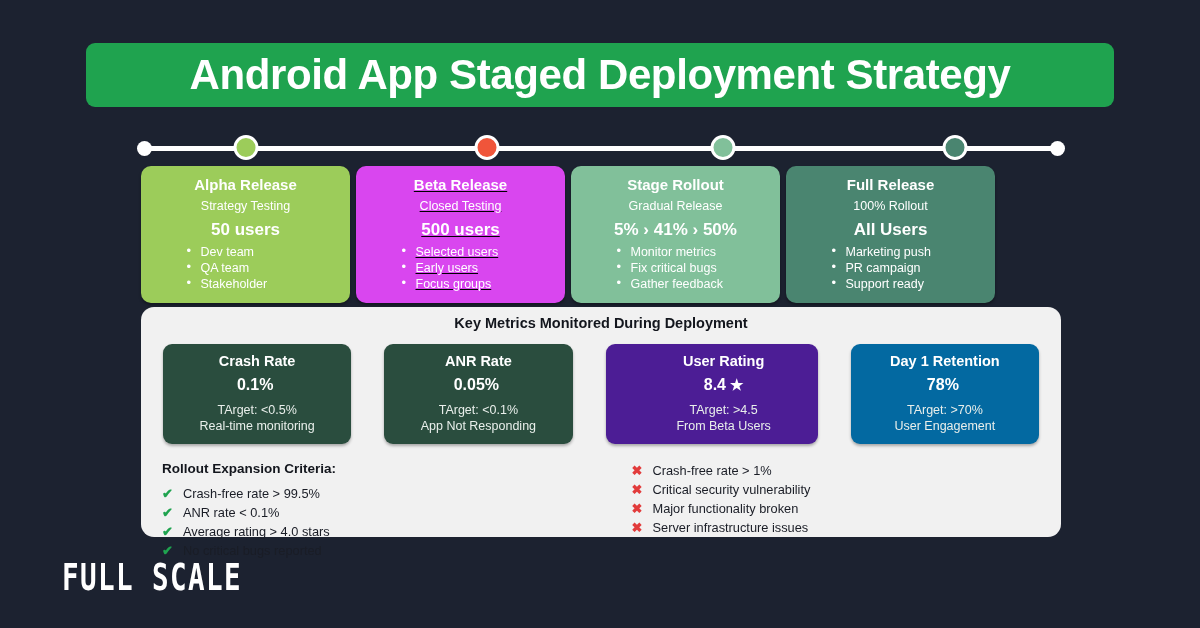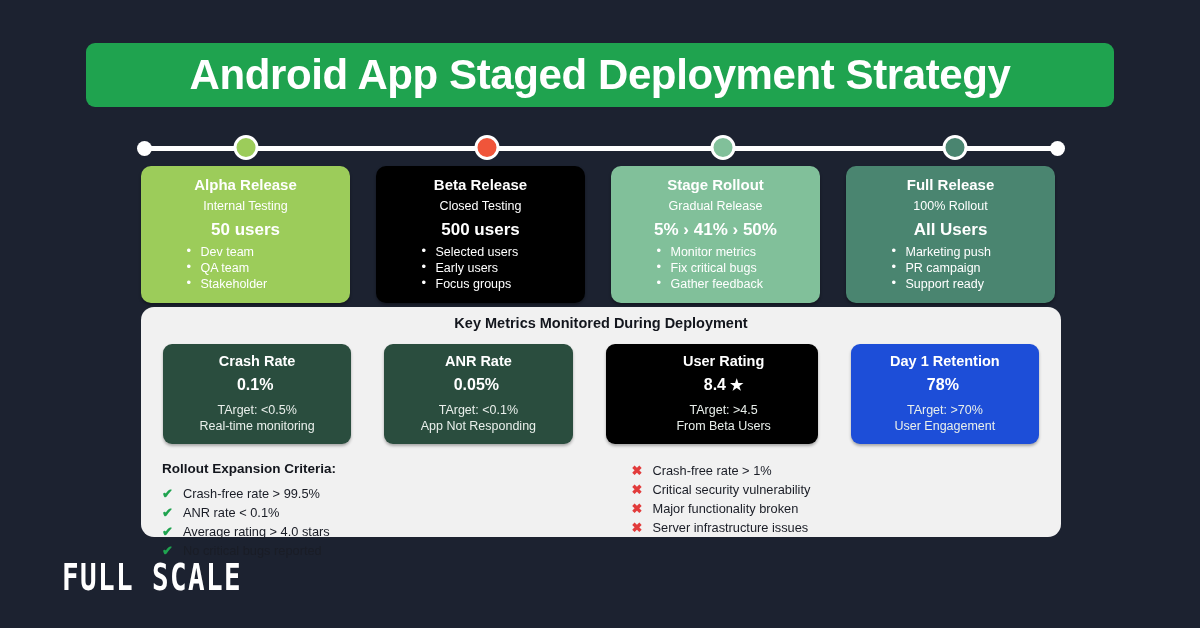--- a/index.html
+++ b/index.html
@@ -74,21 +74,21 @@
     transform: translateX(-50%);
   }
 
   
   .stages {
     position: absolute;
     left: 141px;
     top: 166px;
     width: 920px;
     display: flex;
-    gap: 26px;
+    gap: 6px;
   }
   .stage-col {
     width: 209px;
   }
   .stage-card {
     border-radius: 10px;
     padding: 10px 8px 11px 8px;
     box-sizing: border-box;
     min-height: 110px;
     box-shadow: 0 2px 3px rgba(0,0,0,0.35);
@@ -263,33 +263,33 @@
   <div class="tl-dot" style="background: rgb(240, 85, 58); left: 37.6%;"></div>
   <div class="tl-dot" style="background: rgb(129, 192, 154); left: 63.3%;"></div>
   <div class="tl-dot" style="background: rgb(74, 133, 112); left: 88.5%;"></div>
 </div>
 
 <div class="stages">
 
   <div class="stage-col">
     <div class="stage-card" style="background: rgb(156, 204, 90);">
       <div class="stage-title">Alpha Release</div>
-      <div class="stage-sub">Internal Testing</div>
+      <div class="stage-sub">Strategy Testing</div>
       <div class="stage-metric">50 users</div>
       <ul class="stage-list">
         <li>Dev team</li>
         <li>QA team</li>
         <li>Stakeholder</li>
       </ul>
     </div>
     <div class="week-label">Week 1</div>
   </div>
 
   <div class="stage-col">
-    <div class="stage-card" style="background: #000000; text-decoration: underline;">
+    <div class="stage-card" style="background: #d946ef; text-decoration: underline;">
       <div class="stage-title">Beta Release</div>
       <div class="stage-sub">Closed Testing</div>
       <div class="stage-metric">500 users</div>
       <ul class="stage-list">
         <li>Selected users</li>
         <li>Early users</li>
         <li>Focus groups</li>
       </ul>
     </div>
     <div class="week-label">Week 2-3</div>
@@ -336,28 +336,28 @@
       <div class="metric-note">Real-time monitoring</div>
     </div>
 
     <div class="metric-card" style="background: rgb(42, 77, 62);">
       <div class="metric-name">ANR Rate</div>
       <div class="metric-value"><span>0.05%</span><span class="star"></span></div>
       <div class="metric-target">TArget: &lt;0.1%</div>
       <div class="metric-note">App Not Responding</div>
     </div>
 
-    <div class="metric-card" style="background: #000000; padding-left: 30px;">
+    <div class="metric-card" style="background: #4c1d95; padding-left: 30px;">
       <div class="metric-name">User Rating</div>
       <div class="metric-value"><span>8.4</span><span class="star">★</span></div>
       <div class="metric-target">TArget: &gt;4.5</div>
       <div class="metric-note">From Beta Users</div>
     </div>
 
-    <div class="metric-card" style="background: #1d4ed8;">
+    <div class="metric-card" style="background: #0369a1;">
       <div class="metric-name">Day 1 Retention</div>
       <div class="metric-value"><span>78%</span><span class="star"></span></div>
       <div class="metric-target">TArget: &gt;70%</div>
       <div class="metric-note">User Engagement</div>
     </div>
   </div>
 
   <div class="criteria">
     <div class="criteria-col">
       <div class="criteria-title">Rollout Expansion Criteria:</div>

